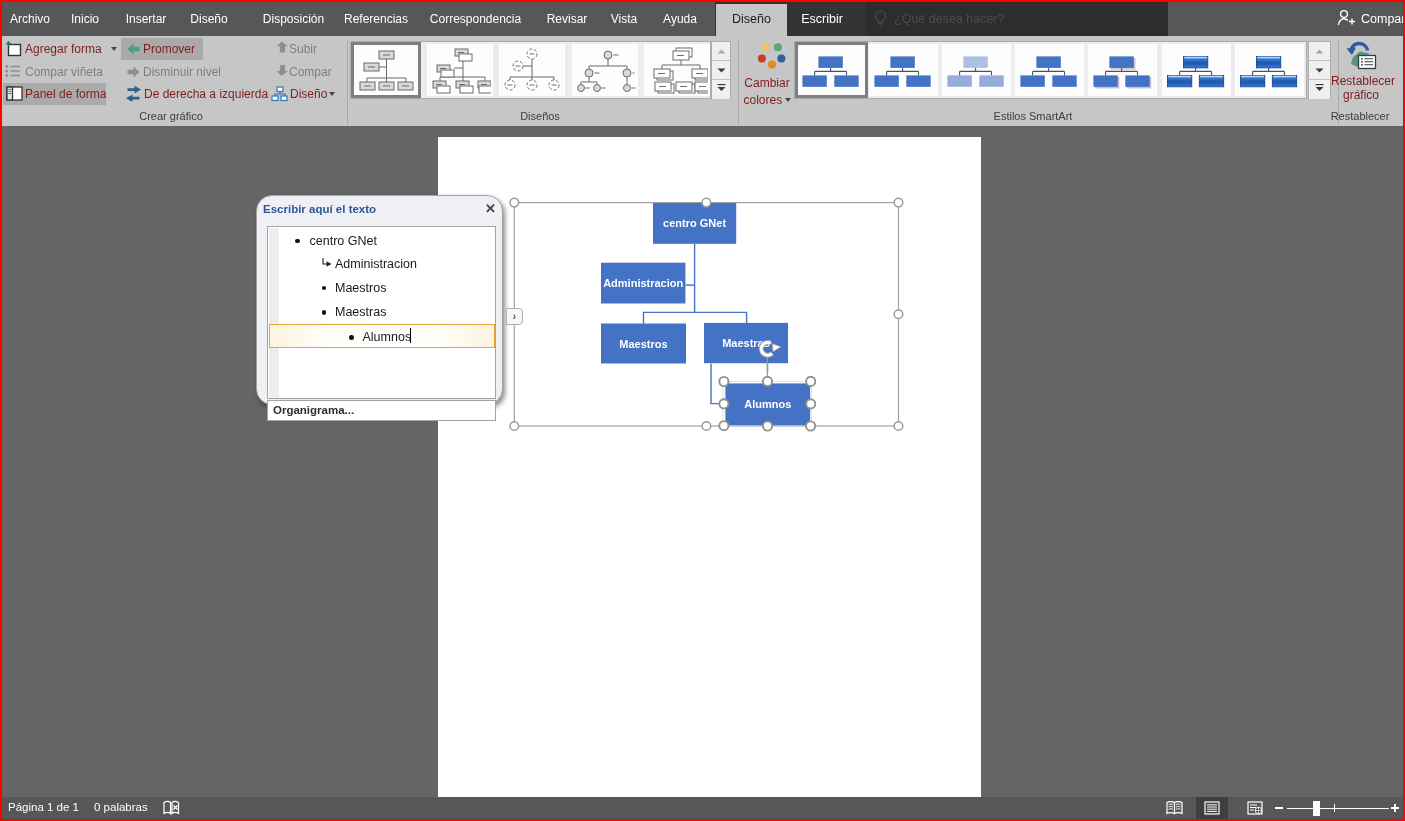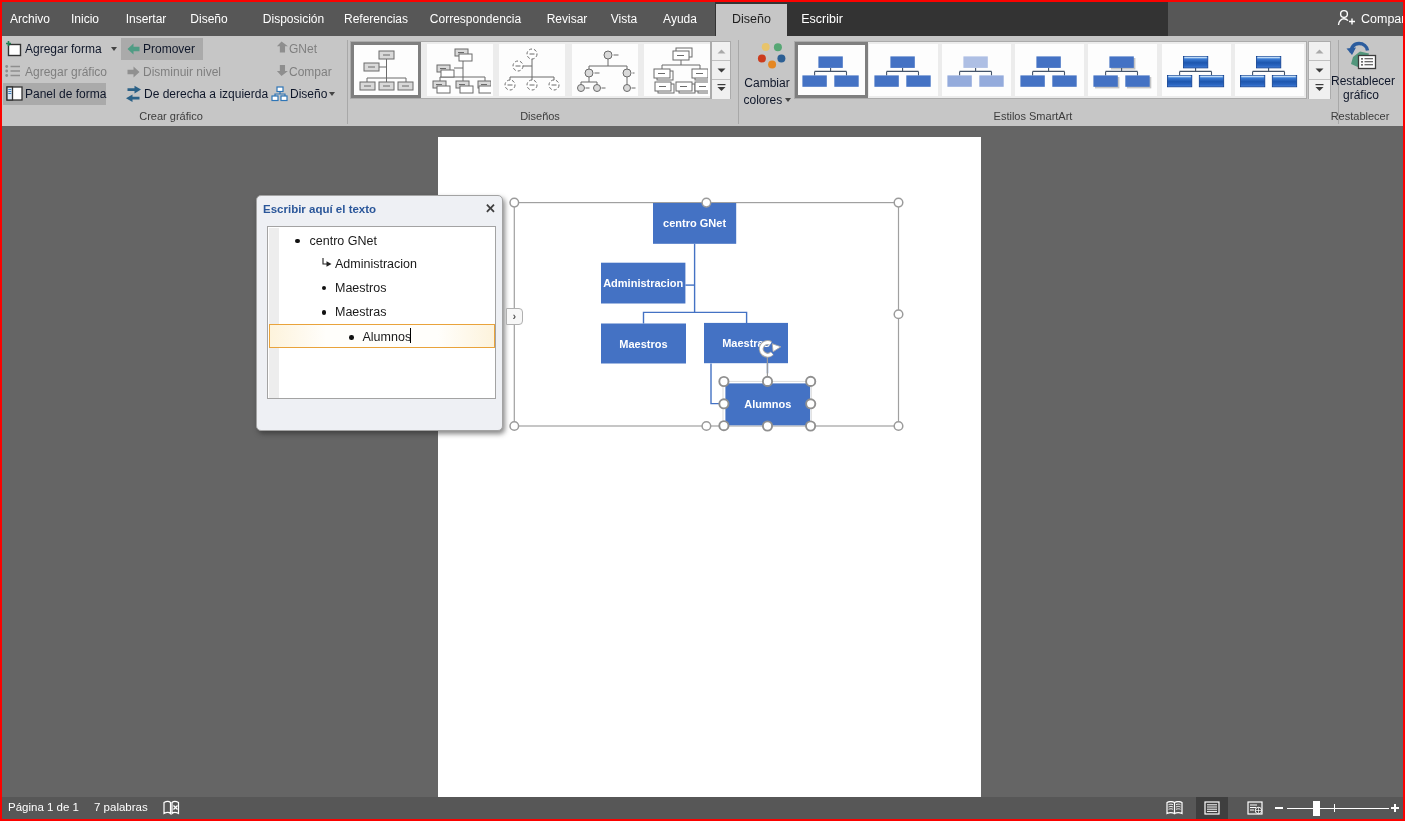--- a/index.html
+++ b/index.html
@@ -8,36 +8,36 @@
 
 #titlebar{position:absolute;left:0;top:0;width:1405px;height:36px;background:#575757}
 .tab{position:absolute;top:2px;height:34px;line-height:34px;color:#fff;font-size:12px;text-align:center}
 #darkstrip{position:absolute;left:715px;top:2px;width:453px;height:34px;background:#333333}
 #tabDiseno{position:absolute;left:716px;top:4px;width:71px;height:32px;background:#c6c6c6;color:#1e1e1e;font-size:12.5px;text-align:center;line-height:30px}
 #tabFormato{position:absolute;left:782px;top:2px;width:80px;height:34px;color:#fff;font-size:12.5px;text-align:center;line-height:34px}
 #searchbox{position:absolute;left:866px;top:2px;width:302px;height:34px;background:#2d2d2d;color:#4c4c4c;font-size:12.5px;line-height:34px}
 #compar{position:absolute;left:1336px;top:2px;width:80px;height:34px;color:#fff;font-size:12.5px;line-height:34px;white-space:nowrap}
 
 #ribbon{position:absolute;left:0;top:36px;width:1405px;height:90px;background:#c6c6c6}
-.rbtn{position:absolute;height:22px;font-size:12px;color:#0f172a;white-space:nowrap}
+.rbtn{position:absolute;height:22px;font-size:12px;color:#7f1d1d;white-space:nowrap}
 .rbtn .txt{position:absolute;top:4px}
 .dis{color:#7f7f7f}
 .pressed{background:#aaaaaa}
 .grplabel{position:absolute;top:74px;height:16px;font-size:11px;color:#3c3c3c;text-align:center;width:200px}
 .gdiv{position:absolute;top:4px;height:84px;width:1px;background:#a8a8a8}
 .caret{display:inline-block;width:0;height:0;border-left:3.5px solid transparent;border-right:3.5px solid transparent;border-top:4px solid #444;vertical-align:middle}
 .gal{position:absolute;top:4.5px;height:58px;background:#ececec;border:1px solid #ababab}
 .cell{position:absolute;top:2px;width:66px;height:52px;background:#fdfdfd}
 .cellsel{outline:3px solid #7f7f7f;outline-offset:-1px}
 .scrollstrip{position:absolute;top:4.5px;width:20px;height:58px;background:#f0f0f0;border:1px solid #ababab}
 .sbtn{position:absolute;left:0;width:18px;height:19px;background:#f0f0f0;border-bottom:1px solid #c0c0c0;text-align:center}
 
 #page{position:absolute;left:438px;top:137px;width:543px;height:660px;background:#fff}
 
-#tpanel{position:absolute;left:256px;top:195px;width:246.5px;height:236px;background:#eef0f4;border:1px solid #a3a3a3;border-radius:5px;box-shadow:2px 3px 5px rgba(40,40,40,.55);z-index:10}
+#tpanel{position:absolute;left:256px;top:195px;width:246.5px;height:210px;background:#eef0f4;border:1px solid #a3a3a3;border-radius:16px;box-shadow:2px 3px 5px rgba(40,40,40,.55);z-index:10}
 #tpanel .title{position:absolute;left:6px;top:7px;color:#2b579a;font-weight:bold;font-size:11.5px}
 #tpanel .closex{position:absolute;left:228px;top:5px;color:#404040;font-weight:bold;font-size:13px}
 #tlist{position:absolute;left:10px;top:30px;width:228.5px;height:172.5px;background:#fff;border:1px solid #a3a3a3}
 #gutter{position:absolute;left:1px;top:1px;width:10px;height:169.5px;background:#ededed}
 .litem{position:absolute;font-size:12.5px;color:#1a1a1a;white-space:nowrap}
 .bull{position:absolute;width:4.6px;height:4.6px;border-radius:50%;background:#111}
 #orangerow{position:absolute;left:0.5px;top:96.5px;width:226.5px;height:24px;border:1px solid #e9a33b;background:linear-gradient(to right,#fdf3dc,#fffefb 25%,#fffefb 75%,#fdf3dc)}
 #orgbox{position:absolute;left:10px;top:204px;width:228.5px;height:21px;background:#fff;border:1px solid #a3a3a3;font-weight:bold;font-size:11.5px;color:#2e2e2e;line-height:19px;padding-left:5px}
 #expbtn{position:absolute;left:506px;top:308px;width:16.5px;height:16.5px;background:#f7f7f7;border:1px solid #b0b0b0;border-radius:0 4px 4px 0;color:#555;font-size:11px;font-weight:bold;text-align:center;line-height:14px;z-index:11}
 
@@ -56,20 +56,24 @@
     <span class="tab" style="left:188px;width:42px">Diseño</span>
     <span class="tab" style="left:260px;width:67px">Disposición</span>
     <span class="tab" style="left:344px;width:60px">Referencias</span>
     <span class="tab" style="left:429px;width:93px">Correspondencia</span>
     <span class="tab" style="left:545px;width:44px">Revisar</span>
     <span class="tab" style="left:609px;width:30px">Vista</span>
     <span class="tab" style="left:662px;width:36px">Ayuda</span>
     <div id="darkstrip"></div>
     <div id="tabDiseno">Diseño</div>
     <div id="tabFormato">Escribir</div>
+    <div id="searchbox"><svg width="15" height="17" viewBox="0 0 15 17" style="margin:8px 6px -4px 7px">
+        <path d="M7.5 1a5 5 0 0 1 2.5 9.3V12H5v-1.7A5 5 0 0 1 7.5 1z" fill="none" stroke="#4c4c4c" stroke-width="1.2"></path>
+        <path d="M5.5 13.5h4M6 15.5h3" stroke="#4c4c4c" stroke-width="1.1"></path>
+      </svg>¿Qué desea hacer?</div>
     <div id="compar"><svg width="22" height="17" viewBox="0 0 22 17" style="vertical-align:-3px;margin-right:3px">
         <circle cx="8" cy="5" r="3.4" fill="none" stroke="#fff" stroke-width="1.4"></circle>
         <path d="M2.5 16c0-4 3-6.2 5.5-6.2 1.6 0 3 .7 4 1.8" fill="none" stroke="#fff" stroke-width="1.4"></path>
         <path d="M13 12.5h6M16 9.5v6" stroke="#fff" stroke-width="1.4"></path>
       </svg>Compar</div>
   </div>
 
   <div id="ribbon">
     <div class="rbtn" style="left:2px;top:2px;width:118px">
       <svg class="abs" width="17" height="17" viewBox="0 0 17 17" style="left:3px;top:2px">
@@ -82,30 +86,30 @@
     <div class="rbtn pressed" style="left:121px;top:2px;width:82px">
       <svg class="abs" width="13" height="12" viewBox="0 0 13 12" style="left:6px;top:5px">
         <path d="M0.5 6 6.5 0.5v3.2h6v4.6h-6v3.2z" fill="#4f9c84"></path>
       </svg>
       <span class="txt" style="left:22px">Promover</span>
     </div>
     <div class="rbtn dis" style="left:274px;top:2px;width:60px">
       <svg class="abs" width="12" height="13" viewBox="0 0 12 13" style="left:2px;top:3px">
         <path d="M6 0.5 1 5.8h3.2V12.5h5.6V5.8H13z" fill="#8e8e8e" transform="scale(0.92)"></path>
       </svg>
-      <span class="txt" style="left:15px">GNet</span>
+      <span class="txt" style="left:15px">Subir</span>
     </div>
     <div class="rbtn dis" style="left:2px;top:24.5px;width:118px">
       <svg class="abs" width="16" height="14" viewBox="0 0 16 14" style="left:3px;top:3px">
         <path d="M5.5 2.5H15M5.5 7H15M5.5 11.5H15" stroke="#8e8e8e" stroke-width="1.5"></path>
         <circle cx="1.7" cy="2.5" r="1.4" fill="#8e8e8e"></circle>
         <circle cx="1.7" cy="7" r="1.4" fill="#8e8e8e"></circle>
         <circle cx="1.7" cy="11.5" r="1.4" fill="#8e8e8e"></circle>
       </svg>
-      <span class="txt" style="left:23px">Agregar gráfico</span>
+      <span class="txt" style="left:23px">Compar viñeta</span>
     </div>
     <div class="rbtn dis" style="left:121px;top:24.5px;width:110px">
       <svg class="abs" width="13" height="12" viewBox="0 0 13 12" style="left:6px;top:5px">
         <path d="M12.5 6 6.5 0.5v3.2h-6v4.6h6v3.2z" fill="#909090"></path>
       </svg>
       <span class="txt" style="left:22px">Disminuir nivel</span>
     </div>
     <div class="rbtn dis" style="left:274px;top:24.5px;width:60px">
       <svg class="abs" width="12" height="13" viewBox="0 0 12 13" style="left:2px;top:3px">
         <path d="M6 13 1 7.7h3.2V1h5.6v6.7H13z" fill="#8e8e8e" transform="scale(0.92)"></path>
@@ -426,26 +430,27 @@
       <span class="litem" style="left:67px;top:30px">Administracion</span>
       <span class="bull" style="left:53.7px;top:58.7px"></span>
       <span class="litem" style="left:67px;top:53.5px">Maestros</span>
       <span class="bull" style="left:53.7px;top:83.2px"></span>
       <span class="litem" style="left:67px;top:78px">Maestras</span>
       <div id="orangerow"></div>
       <span class="bull" style="left:81.3px;top:108px"></span>
       <span class="litem" style="left:94.5px;top:102.8px">Alumnos</span>
       <div class="abs" style="left:142px;top:101px;width:1px;height:15px;background:#000"></div>
     </div>
+    <div id="orgbox">Organigrama...</div>
   </div>
   <div id="expbtn">›</div>
 
   <div id="statusbar">
     <span class="abs" style="left:8px;top:4px">Página 1 de 1</span>
-    <span class="abs" style="left:94px;top:4px">7 palabras</span>
+    <span class="abs" style="left:94px;top:4px">0 palabras</span>
     <svg class="abs" style="left:163px;top:3px" width="17" height="16" viewBox="0 0 17 16">
       <path d="M1 2.5c2.5-1.5 5-1.5 6.5 0v11c-1.5-1.5-4-1.5-6.5 0zM15.5 2.5c-2.5-1.5-5-1.5-6.5 0v11c1.5-1.5 4-1.5 6.5 0z" fill="none" stroke="#fff" stroke-width="1.2"></path>
       <path d="M10.5 5.5l4 4m0-4-4 4" stroke="#fff" stroke-width="1.3"></path>
     </svg>
     <svg class="abs" style="left:1166px;top:4px" width="17" height="14" viewBox="0 0 17 14">
       <path d="M1 1.5c2.5-1.3 5-1.3 7.5 0v11c-2.5-1.3-5-1.3-7.5 0zM16 1.5c-2.5-1.3-5-1.3-7.5 0v11c2.5-1.3 5-1.3 7.5 0z" fill="none" stroke="#fff" stroke-width="1.2"></path>
       <path d="M2.5 3.7c1.7-.7 3.3-.7 4.5 0M2.5 6c1.7-.7 3.3-.7 4.5 0M2.5 8.3c1.7-.7 3.3-.7 4.5 0M10 3.7c1.7-.7 3.3-.7 4.5 0M10 6c1.7-.7 3.3-.7 4.5 0M10 8.3c1.7-.7 3.3-.7 4.5 0" stroke="#fff" stroke-width="0.9" fill="none"></path>
     </svg>
     <div class="abs" style="left:1196px;top:0;width:32px;height:22px;background:#3f3f3f"></div>
     <svg class="abs" style="left:1204px;top:4px" width="16" height="14" viewBox="0 0 16 14">

